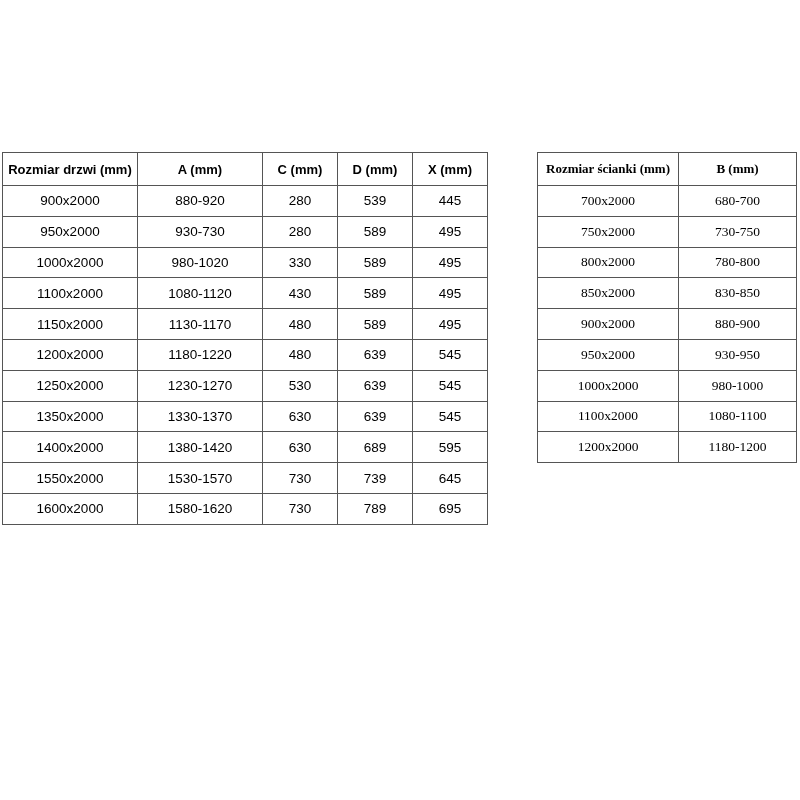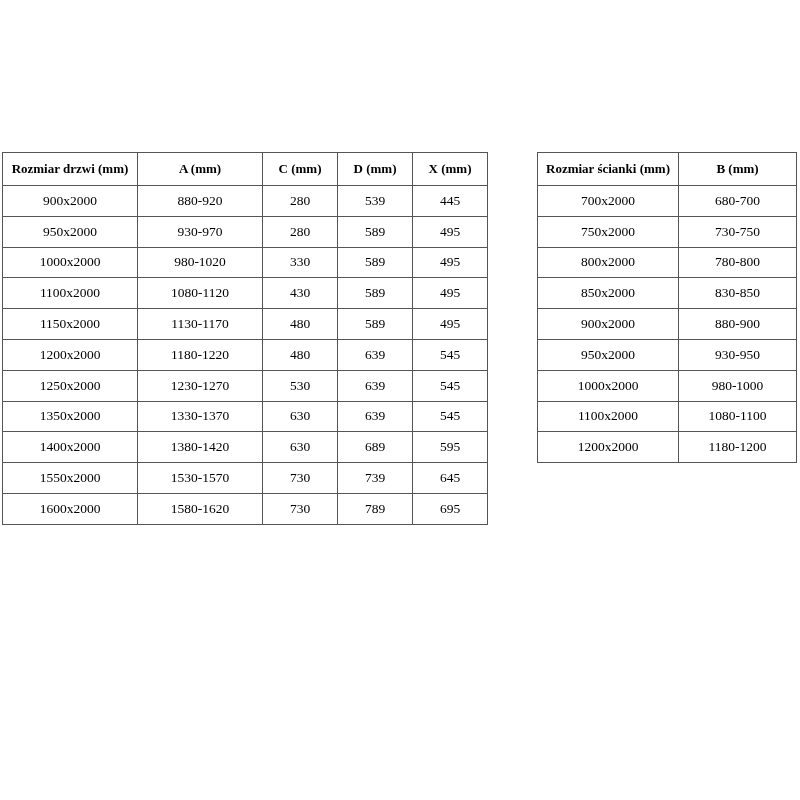--- a/index.html
+++ b/index.html
@@ -37,21 +37,20 @@
   }
   .spec-table td {
     font-weight: normal;
     font-size: 13.5px;
     height: 29.8px;
   }
   #door-table {
     left: 2px;
     top: 152px;
     width: 485px;
-    font-family: Liberation Serif, serif;
   }
   #door-table .col-size { width: 135px; }
   #door-table .col-a    { width: 125px; }
   #door-table .col-c    { width: 75px;  }
   #door-table .col-d    { width: 75px;  }
   #door-table .col-x    { width: 75px;  }
   #wall-table {
     left: 537px;
     top: 152px;
     width: 259px;
@@ -85,21 +84,21 @@
     <tbody>
         <tr>
           <td>900x2000</td>
           <td>880-920</td>
           <td>280</td>
           <td>539</td>
           <td>445</td>
         </tr>
         <tr>
           <td>950x2000</td>
-          <td>930-970</td>
+          <td>930-730</td>
           <td>280</td>
           <td>589</td>
           <td>495</td>
         </tr>
         <tr>
           <td>1000x2000</td>
           <td>980-1020</td>
           <td>330</td>
           <td>589</td>
           <td>495</td>

